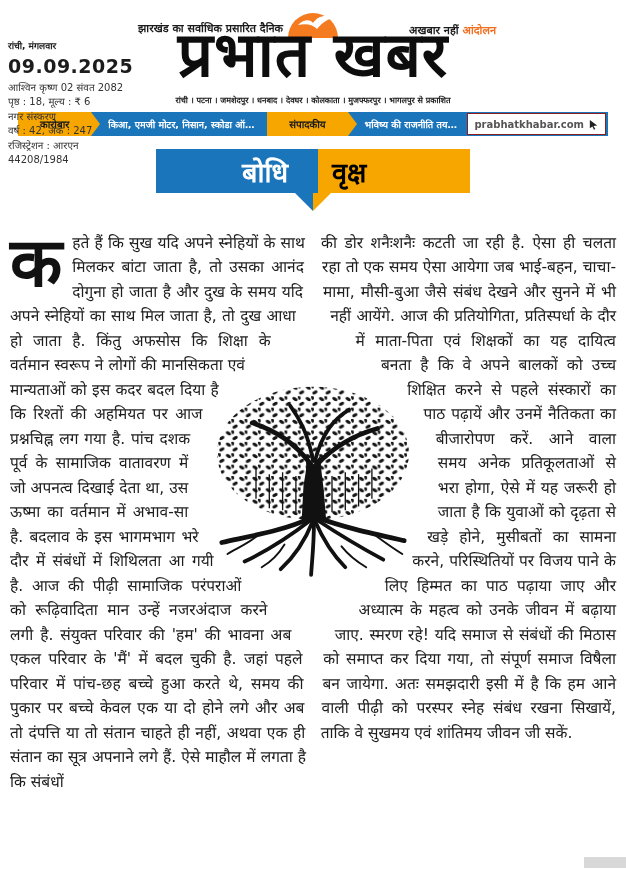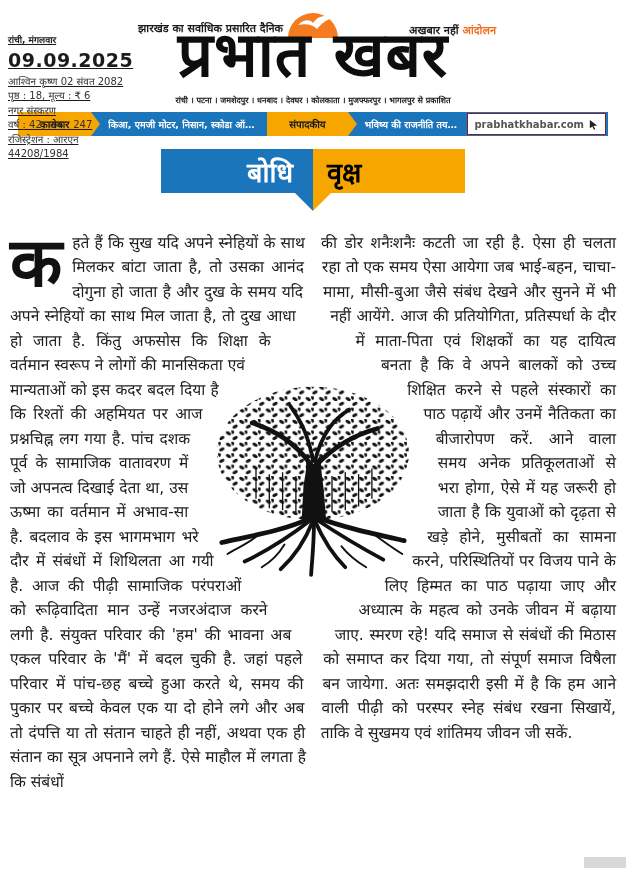--- a/index.html
+++ b/index.html
@@ -1,21 +1,21 @@
 <!DOCTYPE html>
 <html><head>
 <meta charset="utf-8">
 <style>
   html,body{margin:0;padding:0;background:#e8e8e8;}
   .page{position:relative;width:626px;height:870px;background:#fff;overflow:hidden;
         font-family:"DejaVu Sans","Liberation Sans",sans-serif;color:#1c1c1c;margin:0 auto;}
 
   
   .masthead{position:relative;height:112px;}
-  .mh-left{position:absolute;left:8px;top:34px;width:125px;line-height:1.45;text-decoration:underline;}
+  .mh-left{position:absolute;left:8px;top:40px;width:125px;line-height:1.45;}
   .mh-city{font-size:9px;font-weight:bold;}
   .mh-date{font-size:19px;font-weight:bold;letter-spacing:.5px;}
   .mh-tiny{font-size:10px;color:#333;}
   .mh-tagline-left{position:absolute;left:138px;top:20px;font-size:11px;font-weight:bold;}
   .mh-tagline-right{position:absolute;right:130px;top:22px;font-size:11px;font-weight:bold;}
   .mh-tagline-right .orange{color:#f26f21;}
   .sun{position:absolute;left:287px;top:8px;}
   .paper-name{position:absolute;left:0;right:0;top:22px;margin:0;text-align:center;
               font-size:62px;font-weight:bold;color:#0d0d0d;letter-spacing:1px;line-height:1.05;}
   .cities{position:absolute;left:0;right:0;bottom:7px;text-align:center;font-size:8px;
@@ -31,21 +31,21 @@
   .headline{color:#fff;font-size:9.5px;font-weight:bold;padding:0 8px;flex:0 1 auto;
             overflow:hidden;text-overflow:ellipsis;}
   .urlbox{background:#fff;border:1px solid #8a1f1f;height:20px;margin:0 2px 0 auto;
           display:flex;align-items:center;gap:4px;padding:0 6px;flex:0 0 auto;}
   .urltext{font-size:10px;color:#555;font-weight:bold;text-align:center;}
 
   
   .banner-wrap{position:relative;margin-top:13px;height:62px;}
   .banner{display:flex;justify-content:center;}
   .banner-left{width:132px;height:44px;background:#1b75bb;color:#fff;font-size:27px;font-weight:bold;
-               display:flex;align-items:center;justify-content:flex-end;padding-right:20px;}
+               display:flex;align-items:center;justify-content:flex-end;padding-right:30px;}
   .banner-right{width:138px;height:44px;background:#f7a600;color:#000000;font-size:27px;font-weight:bold;
                 display:flex;align-items:center;padding-left:14px;}
   .banner-ptr{position:absolute;left:50%;top:44px;transform:translateX(-50%);line-height:0;}
 
   
   .article-title{margin:32px 0 0;text-align:center;font-size:52px;font-weight:bold;color:#111;
                  line-height:1.1;}
   .article-body{position:relative;margin:20px 10px 0;display:flex;gap:14px;
                 font-size:15.5px;line-height:1.58;text-align:justify;color:#1d1d1d;}
   .col{width:50%;position:relative;z-index:1;min-height:520px;}

